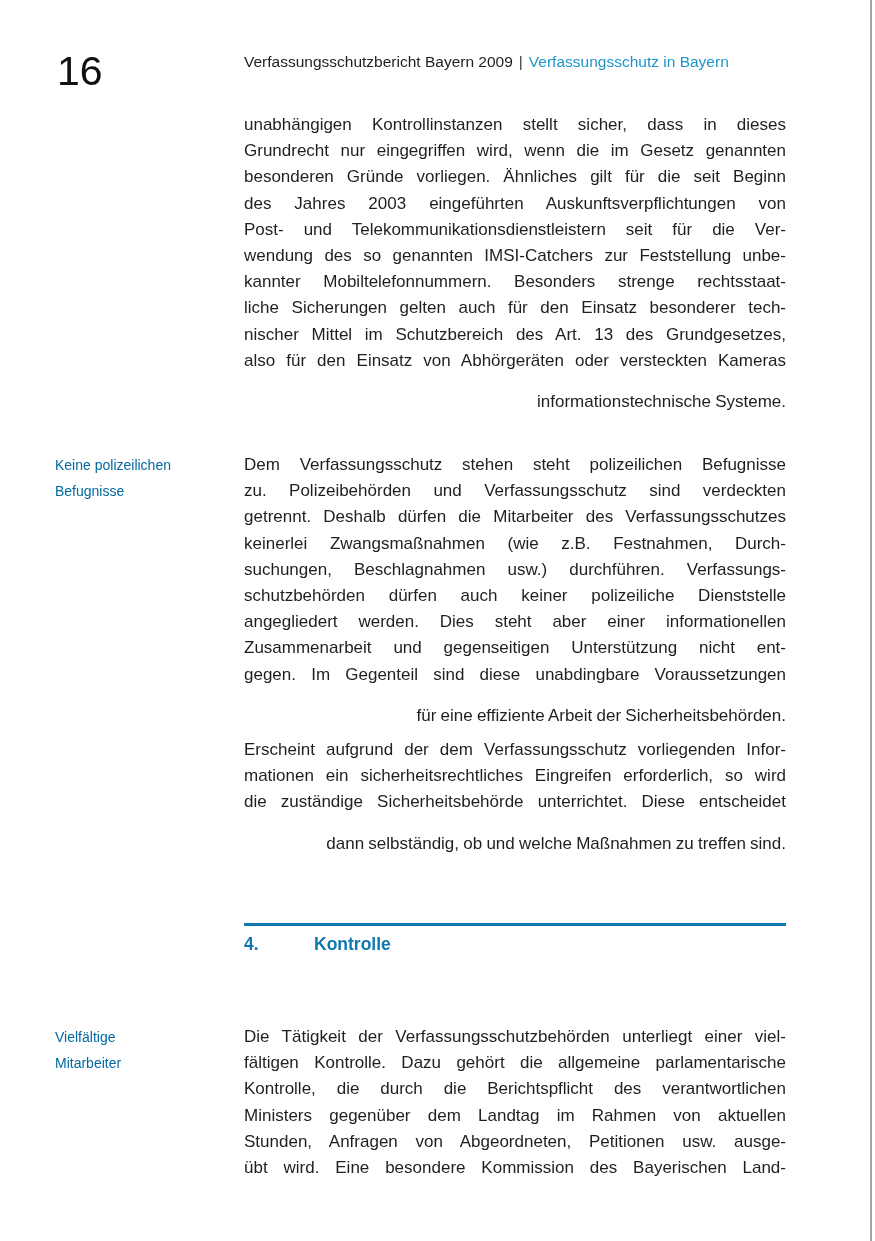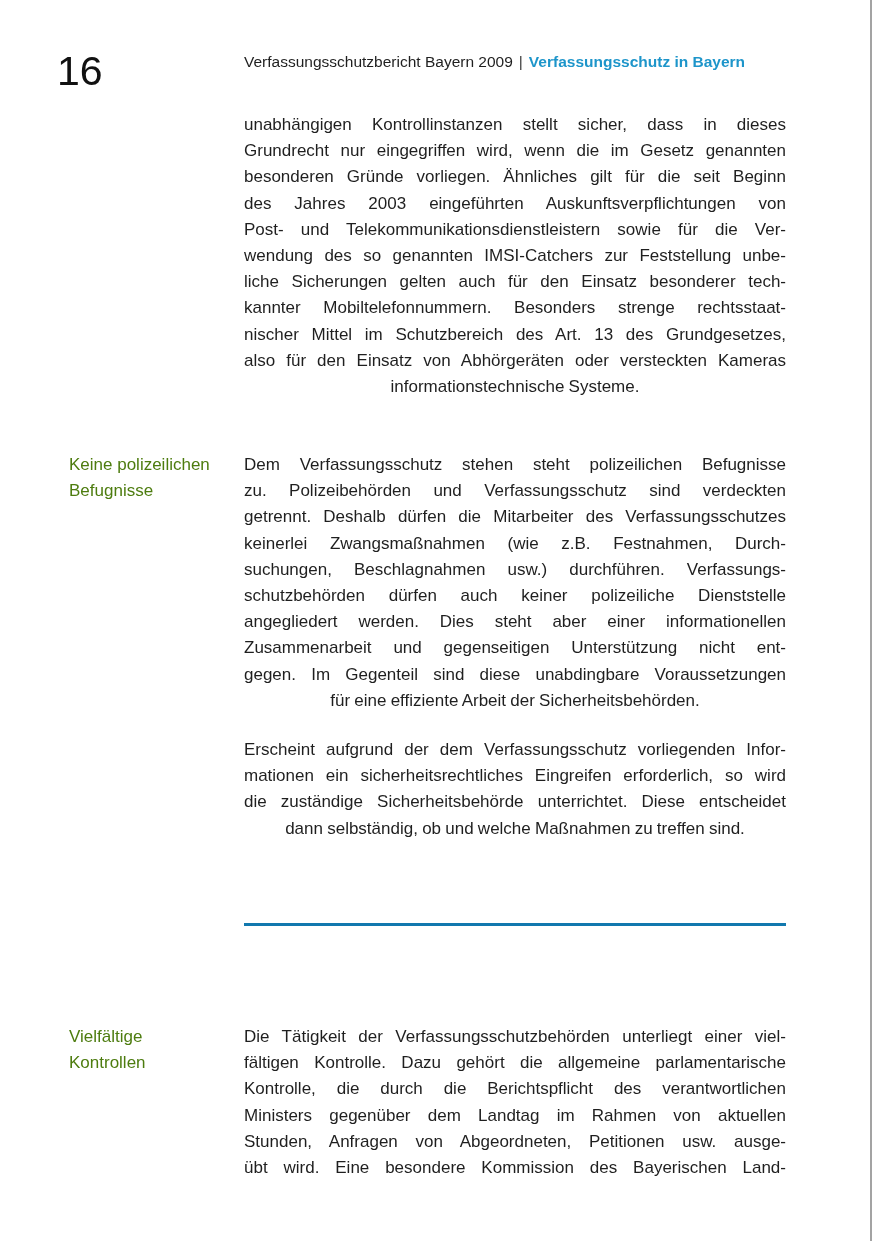--- a/index.html
+++ b/index.html
@@ -29,41 +29,41 @@
   .header {
     position: absolute;
     left: 244px; top: 52px;
     width: 560px;
     font-size: 15.5px;
     line-height: 20px;
     white-space: nowrap;
     color: #1f1f1f;
   }
   .header .sep { color: #3c3c3c; padding: 0 6px; font-weight: normal; }
-  .header .section-title { color: #1d95ca; font-weight: bold; }
+  .header .section-title { color: #1d95ca; font-weight: normal; }
 
   .para {
     position: absolute;
     left: 244px;
     width: 542px;
     font-size: 17px;
     line-height: 26.2px;
     word-spacing: -0.5px;
     color: #1f1f1f;
   }
   .para .jline { text-align: justify; text-align-last: justify; }
-  .para .plainline { text-align: center; }
+  .para .plainline { text-align: right; margin-top: 15px; }
 
   .margin-note {
     position: absolute;
-    left: 69px;
+    left: 55px;
     width: 178px;
-    font-size: 17px;
+    font-size: 14px;
     line-height: 26.2px;
-    color: #4d7c0f;
+    color: #0369a1;
   }
 
   .section-rule {
     position: absolute;
     left: 244px; top: 923px;
     width: 542px; height: 3px;
     background: #1178ae;
   }
   .section-heading {
     position: absolute;
@@ -87,24 +87,24 @@
 
   <div class="header">
     <span>Verfassungsschutzbericht Bayern 2009</span><span class="sep">|</span><span class="section-title">Verfassungsschutz in Bayern</span>
   </div>
 
   <div class="para" style="top:112px">
       <div class="jline">unabhängigen Kontrollinstanzen stellt sicher, dass in dieses</div>
       <div class="jline">Grundrecht nur eingegriffen wird, wenn die im Gesetz genannten</div>
       <div class="jline">besonderen Gründe vorliegen. Ähnliches gilt für die seit Beginn</div>
       <div class="jline">des Jahres 2003 eingeführten Auskunftsverpflichtungen von</div>
-      <div class="jline">Post- und Telekommunikationsdienstleistern sowie für die Ver-</div>
+      <div class="jline">Post- und Telekommunikationsdienstleistern seit für die Ver-</div>
       <div class="jline">wendung des so genannten IMSI-Catchers zur Feststellung unbe-</div>
+      <div class="jline">kannter Mobiltelefonnummern. Besonders strenge rechtsstaat-</div>
       <div class="jline">liche Sicherungen gelten auch für den Einsatz besonderer tech-</div>
-      <div class="jline">kannter Mobiltelefonnummern. Besonders strenge rechtsstaat-</div>
       <div class="jline">nischer Mittel im Schutzbereich des Art. 13 des Grundgesetzes,</div>
       <div class="jline">also für den Einsatz von Abhörgeräten oder versteckten Kameras</div>
       <div class="plainline">informationstechnische Systeme.</div>
     </div>
 
   <div class="margin-note" style="top:452px">
       <div>Keine polizeilichen</div>
       <div>Befugnisse</div>
     </div>
 
@@ -123,24 +123,27 @@
 
   <div class="para" style="top:737px">
       <div class="jline">Erscheint aufgrund der dem Verfassungsschutz vorliegenden Infor-</div>
       <div class="jline">mationen ein sicherheitsrechtliches Eingreifen erforderlich, so wird</div>
       <div class="jline">die zuständige Sicherheitsbehörde unterrichtet. Diese entscheidet</div>
       <div class="plainline">dann selbständig, ob und welche Maßnahmen zu treffen sind.</div>
     </div>
 
   <div class="section-rule"></div>
 
+  <div class="section-heading">
+    <span class="hnum">4.</span><span>Kontrolle</span>
+  </div>
 
   <div class="margin-note" style="top:1024px">
       <div>Vielfältige</div>
-      <div>Kontrollen</div>
+      <div>Mitarbeiter</div>
     </div>
 
   <div class="para" style="top:1024px">
       <div class="jline">Die Tätigkeit der Verfassungsschutzbehörden unterliegt einer viel-</div>
       <div class="jline">fältigen Kontrolle. Dazu gehört die allgemeine parlamentarische</div>
       <div class="jline">Kontrolle, die durch die Berichtspflicht des verantwortlichen</div>
       <div class="jline">Ministers gegenüber dem Landtag im Rahmen von aktuellen</div>
       <div class="jline">Stunden, Anfragen von Abgeordneten, Petitionen usw. ausge-</div>
       <div class="jline">übt wird. Eine besondere Kommission des Bayerischen Land-</div>
     </div>

